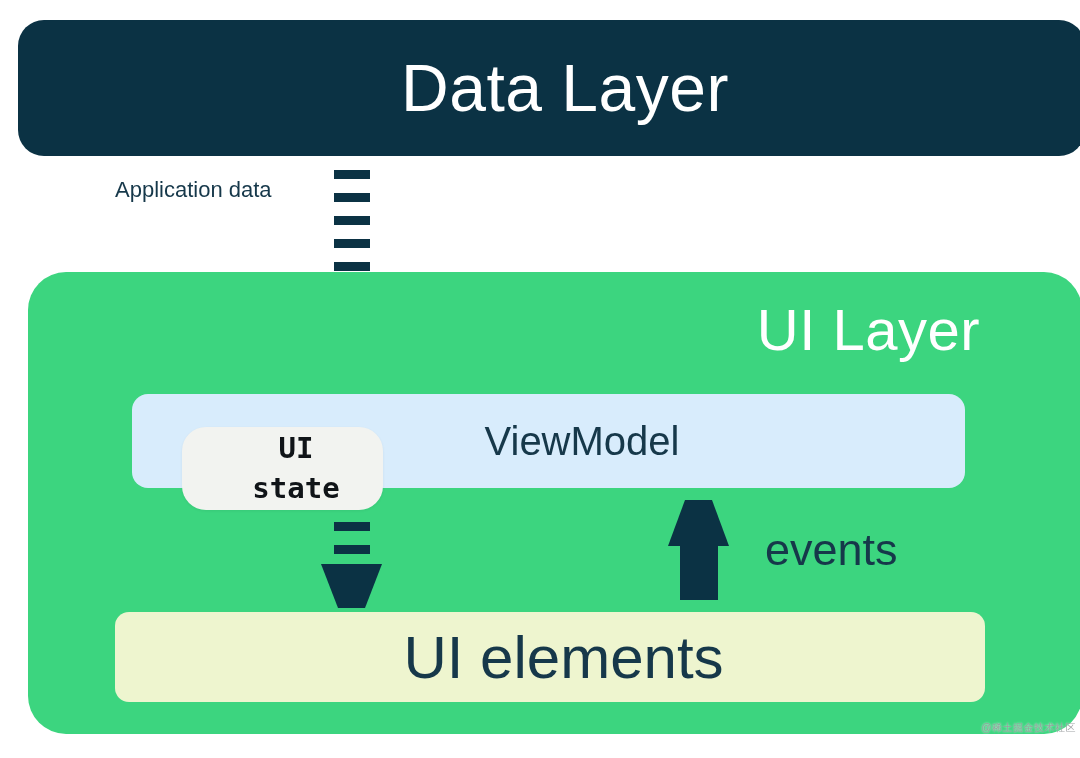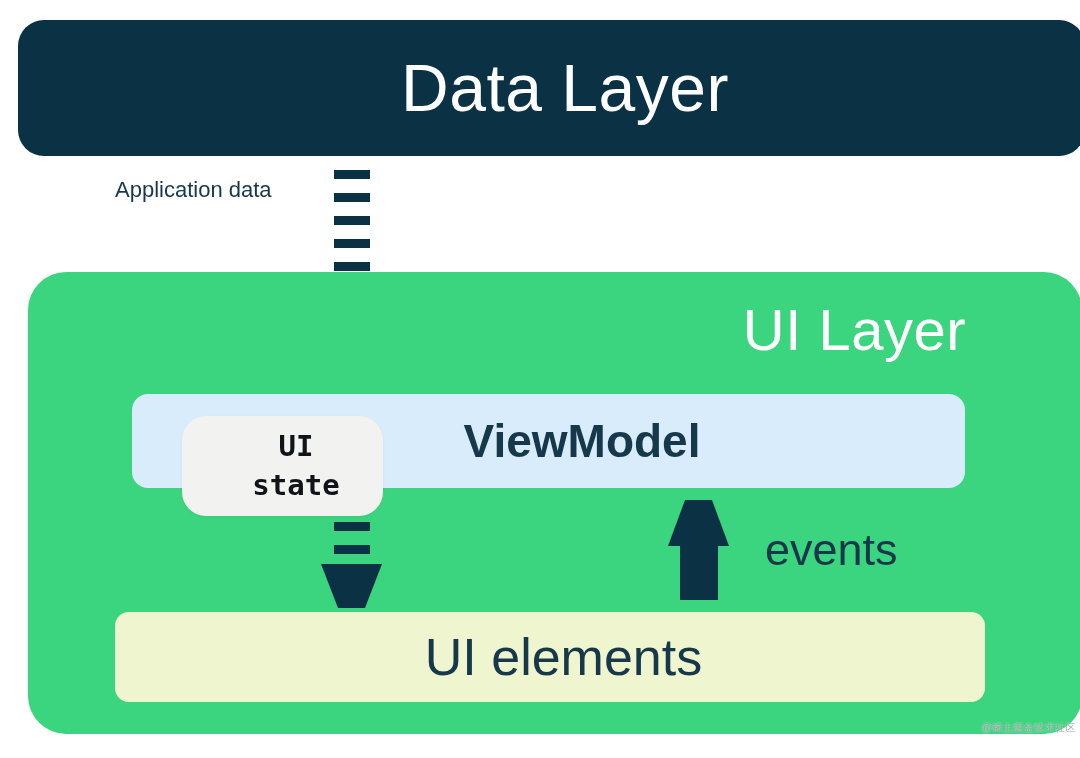--- a/index.html
+++ b/index.html
@@ -55,55 +55,55 @@
   }
   .arrowhead-upper{left:321px;top:346px;}
   .arrowhead-lower{left:321px;top:564px;}
 
   
   .ui-layer-box{
     left:28px;top:272px;width:1027px;height:462px;
     background:var(--green);border-radius:38px;
   }
   .ui-layer-label{
-    right:114px;top:296px;
+    right:100px;top:296px;
     color:var(--white);font-size:58px;font-weight:400;letter-spacing:0.5px;
   }
 
   
   .viewmodel-box{
     left:132px;top:394px;width:806px;height:94px;
     background:var(--light-blue);border-radius:16px;
     display:flex;align-items:center;justify-content:center;
   }
   .viewmodel-label{
-    color:var(--text-dark);font-size:46px;font-weight:700;margin-left:40px;
+    color:var(--text-dark);font-size:40px;font-weight:400;margin-left:40px;
   }
 
   
   .ui-state-chip{
-    left:182px;top:416px;width:174px;height:100px;
+    left:182px;top:427px;width:174px;height:83px;
     background:var(--chip);border-radius:24px;
     box-shadow:0 1px 3px rgba(0,0,0,0.06);
     display:flex;align-items:center;justify-content:center;text-align:center;
   }
   .ui-state-label{
     width:120px;
     font-family:"DejaVu Sans Mono", monospace;
     font-weight:700;font-size:29px;line-height:1.35;color:#101418;
   }
 
   
   .ui-elements-box{
     left:115px;top:612px;width:843px;height:90px;
     background:var(--cream);border-radius:14px;
     display:flex;align-items:center;justify-content:center;
   }
   .ui-elements-label{
-    color:var(--text-dark);font-size:52px;font-weight:400;
+    color:var(--text-dark);font-size:60px;font-weight:400;
   }
 
   
   .events-arrowhead{
     left:668px;top:500px;width:0;height:0;
     border-left:17px solid transparent;
     border-right:17px solid transparent;
     border-bottom:46px solid var(--navy);
   }
   .events-arrow-shaft{

